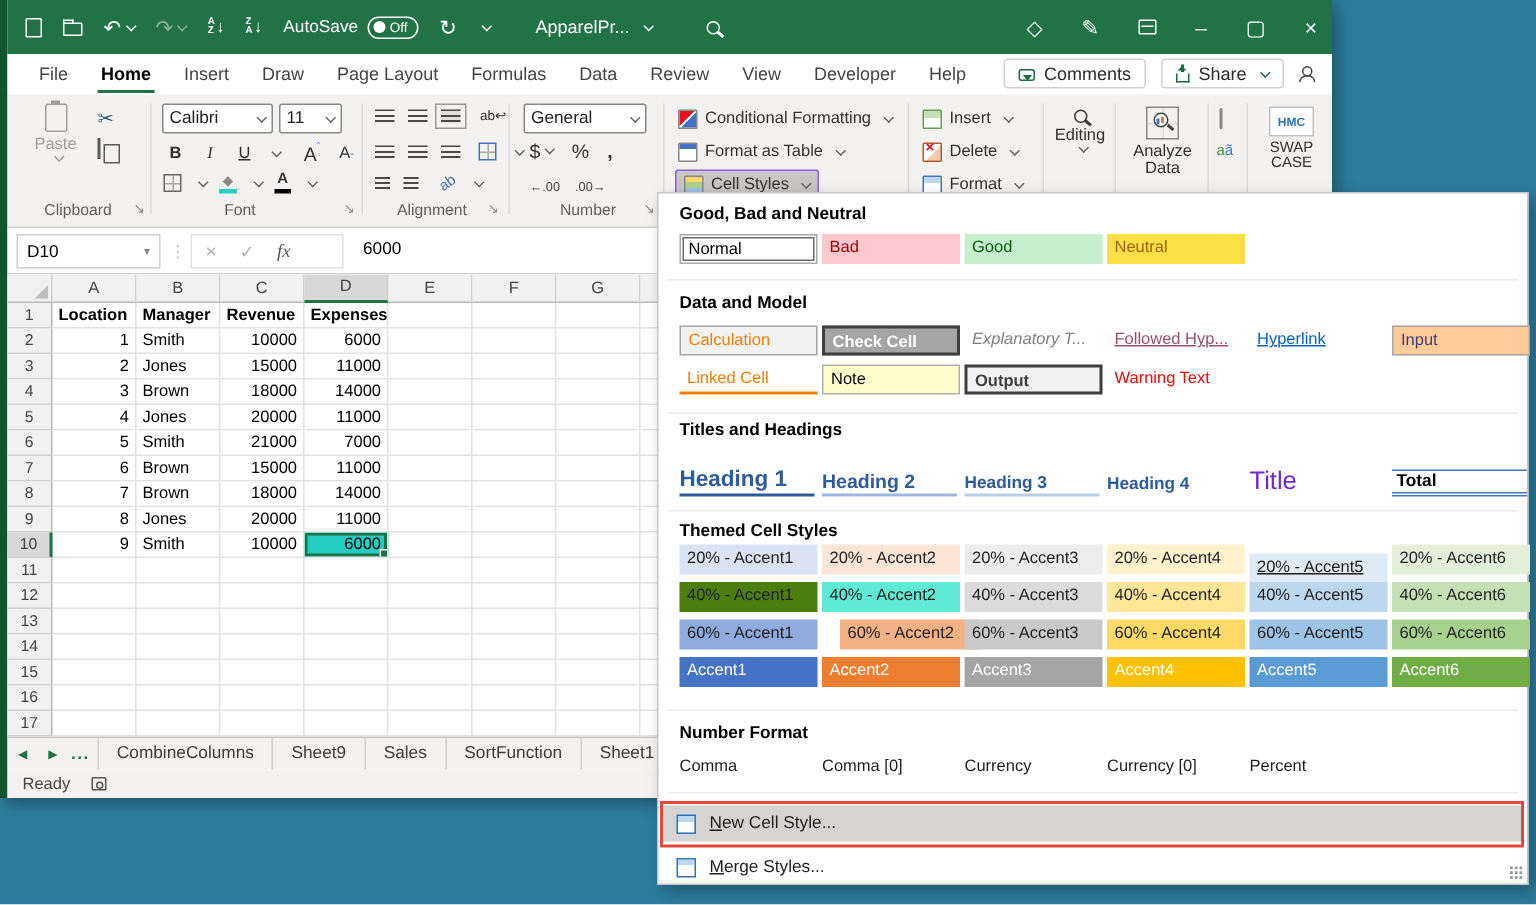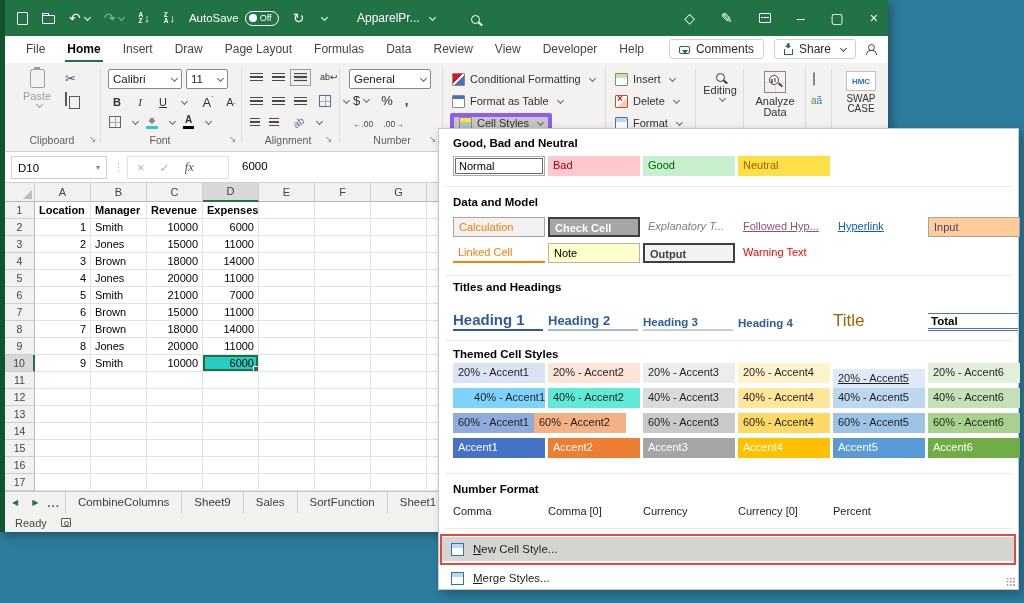--- a/index.html
+++ b/index.html
@@ -73,21 +73,21 @@
   .bordic { width:12px; height:12px; border:1px solid #666;
             background:linear-gradient(#aaa,#aaa) center/100% 1px no-repeat, linear-gradient(#aaa,#aaa) center/1px 100% no-repeat; }
   .fillbar { width:12px; height:3px; background:#27CCC3; margin-top:1px; }
   .fontbar { width:11px; height:3px; background:#000; margin-top:1px; }
   .stack { display:flex; flex-direction:column; align-items:center; line-height:1; }
   .sqic { width:13px; height:13px; border:1px solid #888; border-radius:1px; }
   .cfic { background:linear-gradient(135deg,#E81123 0 45%,#fff 45% 55%,#4472C4 55%); }
   .fatic { background:linear-gradient(#4472C4 0 30%, #fff 30%); }
   .csic { background:linear-gradient(#FFD966 0 33%, #A9D18E 33% 66%, #9DC3E6 66%); }
   .rowbtn { position:absolute; display:flex; align-items:center; gap:5px; height:20px; }
-  .rowbtn.pressed { background:#C8C6C4; border:4px solid #8b5cf6; border-radius:2px; }
+  .rowbtn.pressed { background:#C8C6C4; border:1px solid #8b5cf6; border-radius:2px; }
   .insic { background:linear-gradient(#C5E0B4 0 40%, #fff 40%); border-color:#6a9a55; }
   .delic { background:linear-gradient(135deg,#fff 55%, #F8CBAD 55%); border-color:#b05a2a; position:relative; }
   .delic::after { content:"×"; position:absolute; left:1px; top:-3px; color:#E81123; font-size:10px; font-weight:bold; }
   .forric { background:linear-gradient(#BDD7EE 0 35%, #fff 35%); border-color:#4472C4; }
   .hmcbox { width:30px; height:20px; background:#fff; border:1px solid #c0c0c0; display:flex; align-items:center; justify-content:center; font-size:8px; font-weight:bold; color:#2E74B5; }
   .calcic { width:10px; height:13px; border:1.2px solid #8a8886; border-radius:1px; background:repeating-linear-gradient(#0000 0 2.5px,#8a8886 2.5px 3.5px); }
   .adic { width:22px; height:22px; border:1px solid #888; position:relative;
           background:linear-gradient(#ddd,#ddd) center/100% 1px no-repeat, linear-gradient(#ddd,#ddd) center/1px 100% no-repeat; }
   .adic .m { position:absolute; left:4px; top:3px; width:10px; height:10px; border:1.6px solid #444; border-radius:50%; background:#fff; }
   .adic .m::before { content:""; position:absolute; left:1px; bottom:1px; width:2px; height:4px; background:#4472C4; box-shadow:3px -1px 0 0 #ED7D31; }
@@ -136,21 +136,21 @@
   .cs-title { position:absolute; left:14px; font-weight:bold; font-size:11.5px; color:#000; }
   .cs-sep { position:absolute; left:6px; right:6px; height:1px; background:#EBEBEB; }
   .chip { position:absolute; width:92px; height:20px; line-height:19px; padding-left:5px; font-size:11px; color:#1f1f1f; overflow:hidden; white-space:nowrap; }
   .chip-normal { background:#fff; border:1px solid #ABABAB; outline:1px solid #6B6B6B; outline-offset:-3px; }
   .tslot { position:absolute; width:90px; display:flex; align-items:flex-end; }
   .tslot > div { width:100%; white-space:nowrap; }
   .t-h1 { font-size:15px; font-weight:bold; color:#2E5B9B; border-bottom:2px solid #2E5B9B; padding-bottom:1px; }
   .t-h2 { font-size:13px; font-weight:bold; color:#2E5B9B; border-bottom:2px solid #9DB7DF; padding-bottom:1px; }
   .t-h3 { font-size:11.5px; font-weight:bold; color:#2E5B9B; border-bottom:2px solid #BCCDEA; padding-bottom:1px; }
   .t-h4 { font-size:11.5px; font-weight:bold; color:#2E5B9B; padding-bottom:2px; }
-  .t-title { font-size:17px; font-weight:normal; color:#a16207; }
+  .t-title { font-size:17px; font-weight:normal; color:#6d28d9; }
   .t-total { font-size:11.5px; font-weight:bold; color:#000; border-top:1px solid #4472C4; border-bottom:3px double #4472C4; padding:1px 0 1px 3px; }
   .nfitem { position:absolute; width:92px; font-size:11px; color:#1f1f1f; }
   .cmd { position:absolute; left:3px; right:3px; height:24px; display:flex; align-items:center; gap:9px; padding-left:9px; font-size:11.5px; color:#1f1f1f; }
   .cmd.hl { background:#D6D4D2; }
   .cmd u { text-decoration:underline; }
   .cmdic { width:13px; height:13px; border:1px solid #2E74B5; flex:none;
            background:linear-gradient(#BDD7EE 0 35%, #fff 35%),
                       linear-gradient(#999,#999) center/100% 1px no-repeat; }
   .annot { position:absolute; left:1px; top:405px; width:576px; height:31px; border:2.5px solid #E8483C; z-index:60; pointer-events:none; }
   .grip { position:absolute; right:3px; bottom:3px; width:9px; height:9px;
@@ -677,28 +677,28 @@
         </div>
         <div class="tslot" style="left: 489px; top: 166px; height: 36px;">
           <div class="t-total">Total</div>
         </div>
         <div class="chip" style="left: 14px; top: 234px; background: rgb(218, 227, 243);">20% - Accent1</div>
         <div class="chip" style="left: 109px; top: 234px; background: rgb(251, 229, 214);">20% - Accent2</div>
         <div class="chip" style="left: 204px; top: 234px; background: rgb(237, 237, 237);">20% - Accent3</div>
         <div class="chip" style="left: 299px; top: 234px; background: rgb(255, 242, 204);">20% - Accent4</div>
         <div class="chip" style="left: 394px; top: 240px; background: rgb(222, 235, 247); text-decoration: underline;">20% - Accent5</div>
         <div class="chip" style="left: 489px; top: 234px; background: rgb(226, 240, 217);">20% - Accent6</div>
-        <div class="chip" style="left: 14px; top: 259px; background: #7dd3fc; text-align: right;">40% - Accent1</div>
+        <div class="chip" style="left: 14px; top: 259px; background: #4d7c0f;">40% - Accent1</div>
         <div class="chip" style="left: 109px; top: 259px; background: #5eead4;">40% - Accent2</div>
         <div class="chip" style="left: 204px; top: 259px; background: rgb(219, 219, 219);">40% - Accent3</div>
         <div class="chip" style="left: 299px; top: 259px; background: rgb(255, 230, 153);">40% - Accent4</div>
         <div class="chip" style="left: 394px; top: 259px; background: rgb(189, 215, 238);">40% - Accent5</div>
         <div class="chip" style="left: 489px; top: 259px; background: rgb(197, 224, 180);">40% - Accent6</div>
         <div class="chip" style="left: 14px; top: 284px; background: rgb(143, 170, 220);">60% - Accent1</div>
-        <div class="chip" style="left: 95px; top: 284px; background: rgb(244, 177, 131);">60% - Accent2</div>
+        <div class="chip" style="left: 121px; top: 284px; background: rgb(244, 177, 131);">60% - Accent2</div>
         <div class="chip" style="left: 204px; top: 284px; background: rgb(201, 201, 201);">60% - Accent3</div>
         <div class="chip" style="left: 299px; top: 284px; background: rgb(255, 217, 102);">60% - Accent4</div>
         <div class="chip" style="left: 394px; top: 284px; background: rgb(157, 195, 230);">60% - Accent5</div>
         <div class="chip" style="left: 489px; top: 284px; background: rgb(169, 209, 142);">60% - Accent6</div>
         <div class="chip" style="left: 14px; top: 309px; background: rgb(68, 114, 196); color: rgb(255, 255, 255);">Accent1</div>
         <div class="chip" style="left: 109px; top: 309px; background: rgb(237, 125, 49); color: rgb(255, 255, 255);">Accent2</div>
         <div class="chip" style="left: 204px; top: 309px; background: rgb(165, 165, 165); color: rgb(255, 255, 255);">Accent3</div>
         <div class="chip" style="left: 299px; top: 309px; background: rgb(255, 192, 0); color: rgb(255, 255, 255);">Accent4</div>
         <div class="chip" style="left: 394px; top: 309px; background: rgb(91, 155, 213); color: rgb(255, 255, 255);">Accent5</div>
         <div class="chip" style="left: 489px; top: 309px; background: rgb(112, 173, 71); color: rgb(255, 255, 255);">Accent6</div>

